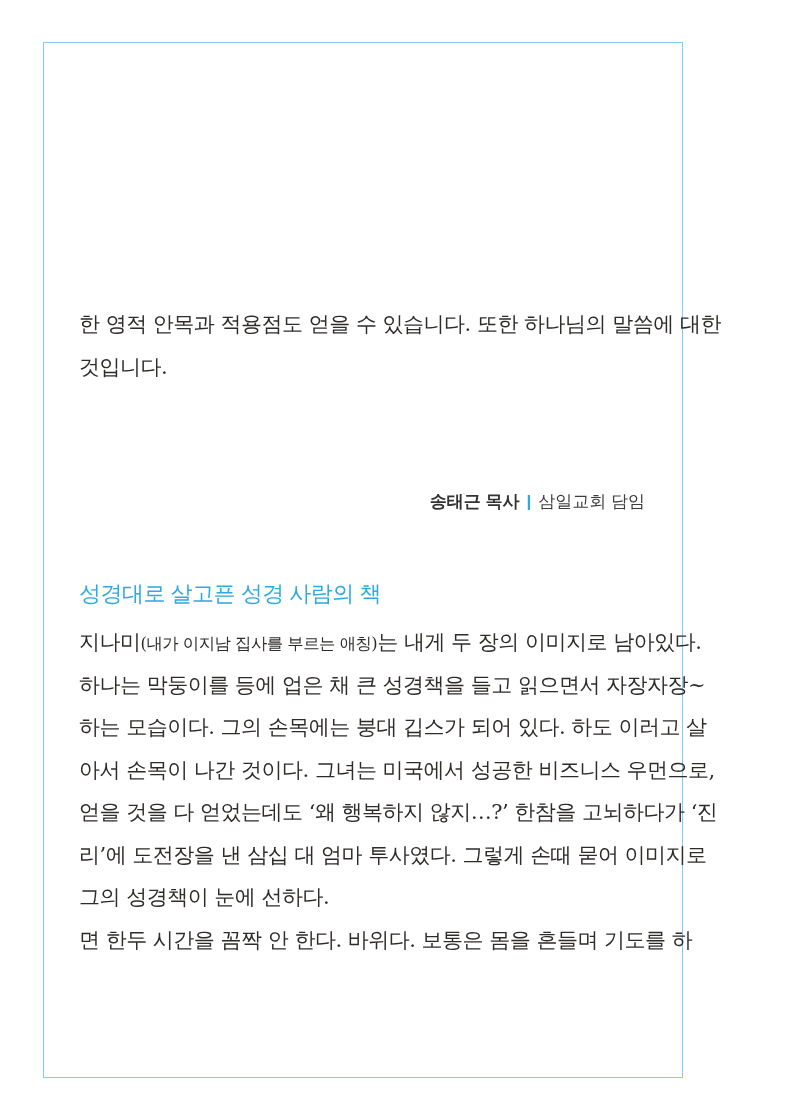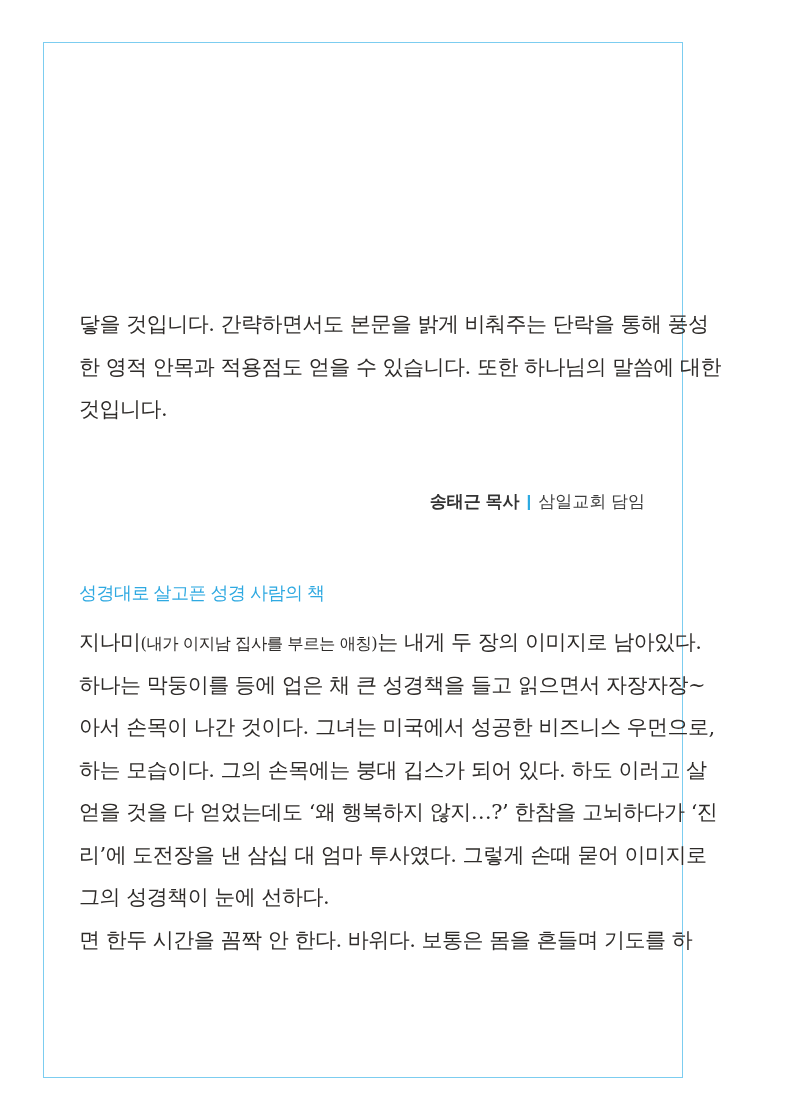--- a/index.html
+++ b/index.html
@@ -68,51 +68,50 @@
   .att-name { font-weight: 700; color: #333333; }
   .att-sep  { color: #2aa9e1; font-weight: 700; margin: 0 7px; }
   .att-role { font-weight: 500; color: #3d3d3d; }
   
   .section-heading {
     position: absolute;
     left: 79px;
     top: 580px;
     margin: 0;
     font-family: "Liberation Sans", "DejaVu Sans", sans-serif;
-    font-size: 18px;
+    font-size: 22px;
     font-weight: 500;
     line-height: 27px;
     color: #2fa9e1;
     letter-spacing: -0.5px;
     white-space: nowrap;
   }
 </style>
 </head>
 <body>
 
 <div class="page">
 
   <div class="frame"></div>
 
   <div class="textblock intro">
-    <div class="bline j">닿을 것입니다. 간략하면서도 본문을 밝게 비춰주는 단락을 통해 풍성</div>
     <div class="bline j">한 영적 안목과 적용점도 얻을 수 있습니다. 또한 하나님의 말씀에 대한</div>
     <div class="bline">것입니다.</div>
   </div>
 
   <div class="attribution">
     <span class="att-name">송태근 목사</span><span class="att-sep">|</span><span class="att-role">삼일교회 담임</span>
   </div>
 
   <h2 class="section-heading">성경대로 살고픈 성경 사람의 책</h2>
 
   <div class="textblock body2">
     <div class="bline j"><span>지나미</span><span class="paren">(내가 이지남 집사를 부르는 애칭)</span><span>는 내게 두 장의 이미지로 남아있다.</span></div>
     <div class="bline j">하나는 막둥이를 등에 업은 채 큰 성경책을 들고 읽으면서 자장자장~</div>
+    <div class="bline j">하는 모습이다. 그의 손목에는 붕대 깁스가 되어 있다. 하도 이러고 살</div>
     <div class="bline j">아서 손목이 나간 것이다. 그녀는 미국에서 성공한 비즈니스 우먼으로,</div>
-    <div class="bline j">하는 모습이다. 그의 손목에는 붕대 깁스가 되어 있다. 하도 이러고 살</div>
     <div class="bline j">얻을 것을 다 얻었는데도 ‘왜 행복하지 않지…?’ 한참을 고뇌하다가 ‘진</div>
     <div class="bline j">리’에 도전장을 낸 삼십 대 엄마 투사였다. 그렇게 손때 묻어 이미지로</div>
     <div class="bline">그의 성경책이 눈에 선하다.</div>
     <div class="bline j">면 한두 시간을 꼼짝 안 한다. 바위다. 보통은 몸을 흔들며 기도를 하</div>
   </div>
 
 </div>
 
 </body></html>

